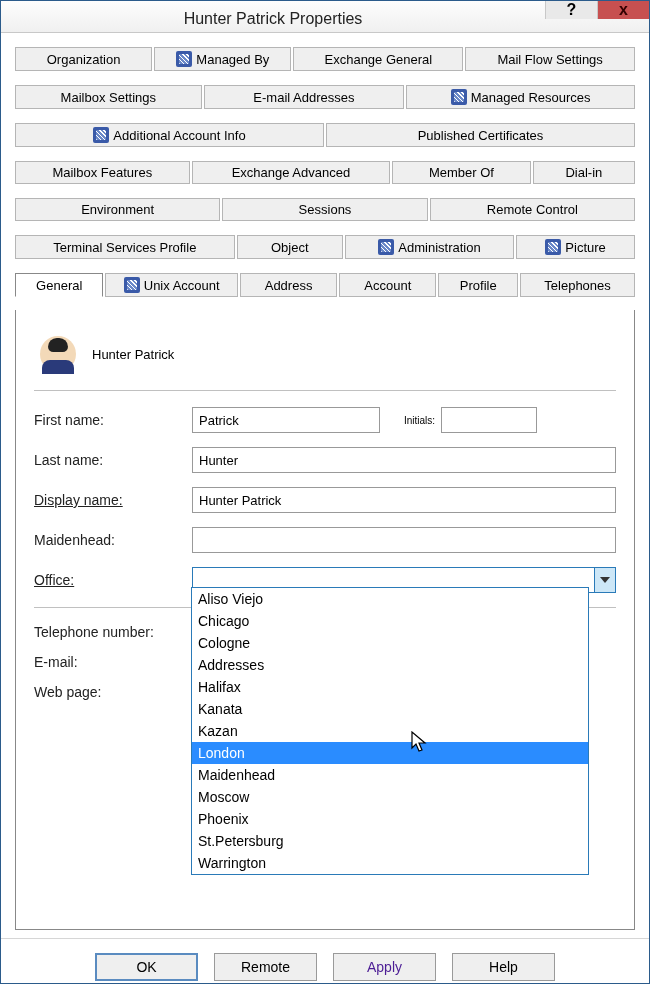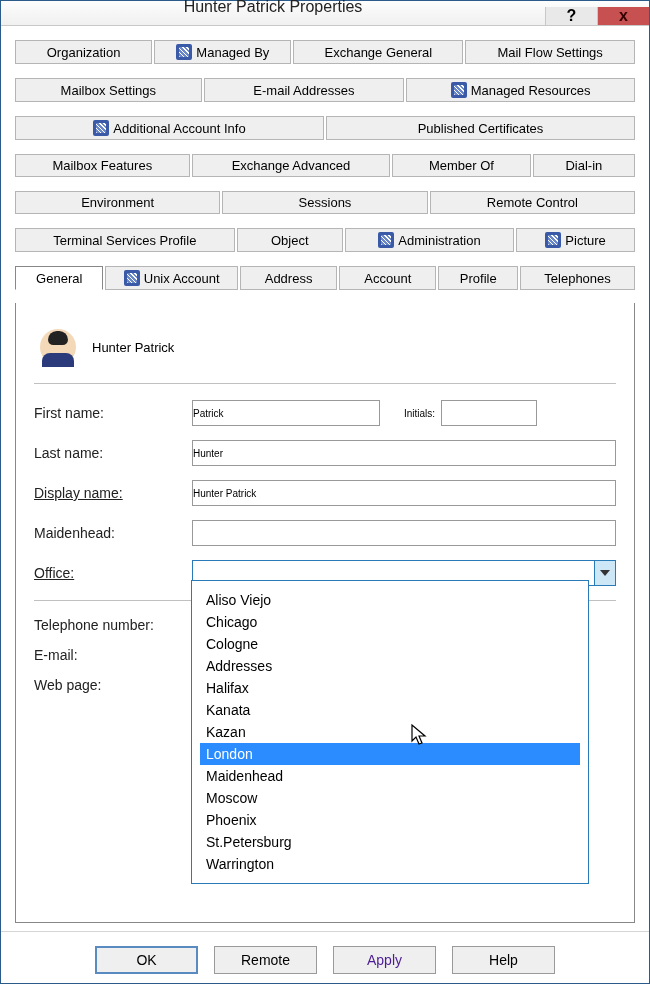--- a/index.html
+++ b/index.html
@@ -15,23 +15,23 @@
   border: 1px solid #2b5b8b;
   width: 650px;
   height: 984px;
   background: #fff;
   display: flex;
   flex-direction: column;
 }
 .titlebar {
   background: linear-gradient(#fdfdfd, #f0f0f0);
   border-bottom: 1px solid #c8c8c8;
-  height: 25px;
-  display: flex;
-  align-items: flex-end;
+  height: 32px;
+  display: flex;
+  align-items: flex-start;
   justify-content: space-between;
 }
 .titlebar .title {
   flex: 1;
   text-align: center;
   font-size: 16px;
   line-height: 36px;
   color: #222;
 }
 .titlebar .controls {
@@ -141,22 +141,22 @@
 }
 .form-label {
   width: 158px;
   font-size: 14px;
   color: #222;
 }
 .form-label.link { text-decoration: underline; color: #222; }
 .text-input {
   border: 1px solid #999;
   height: 26px;
-  padding: 2px 0;
-  font-size: 10px;
+  padding: 2px 6px;
+  font-size: 13px;
   font-family: inherit;
 }
 .initials-label { margin-left: 24px; margin-right: 6px; font-size: 10px;}
 .combo {
   display: flex;
   flex: 1;
 }
 .combo .text-input { flex:1; border-right: none; border-color:#2a7ab8; }
 .combo-btn {
   width: 22px;
@@ -167,21 +167,21 @@
   align-items:center;
   justify-content:center;
 }
 .combo-btn svg { width: 10px; height: 6px; }
 .dropdown-list {
   position: absolute;
   border: 1px solid #2a7ab8;
   background: #fff;
   font-size: 14px;
   line-height: 20px;
-  padding: 8px;
+  padding: 0;
 }
 .dropdown-list .opt {
   padding: 1px 6px;
   cursor: default;
 }
 .dropdown-list .opt.sel {
   background: #2a8cff;
   color: #fff;
 }
 .cursor {

